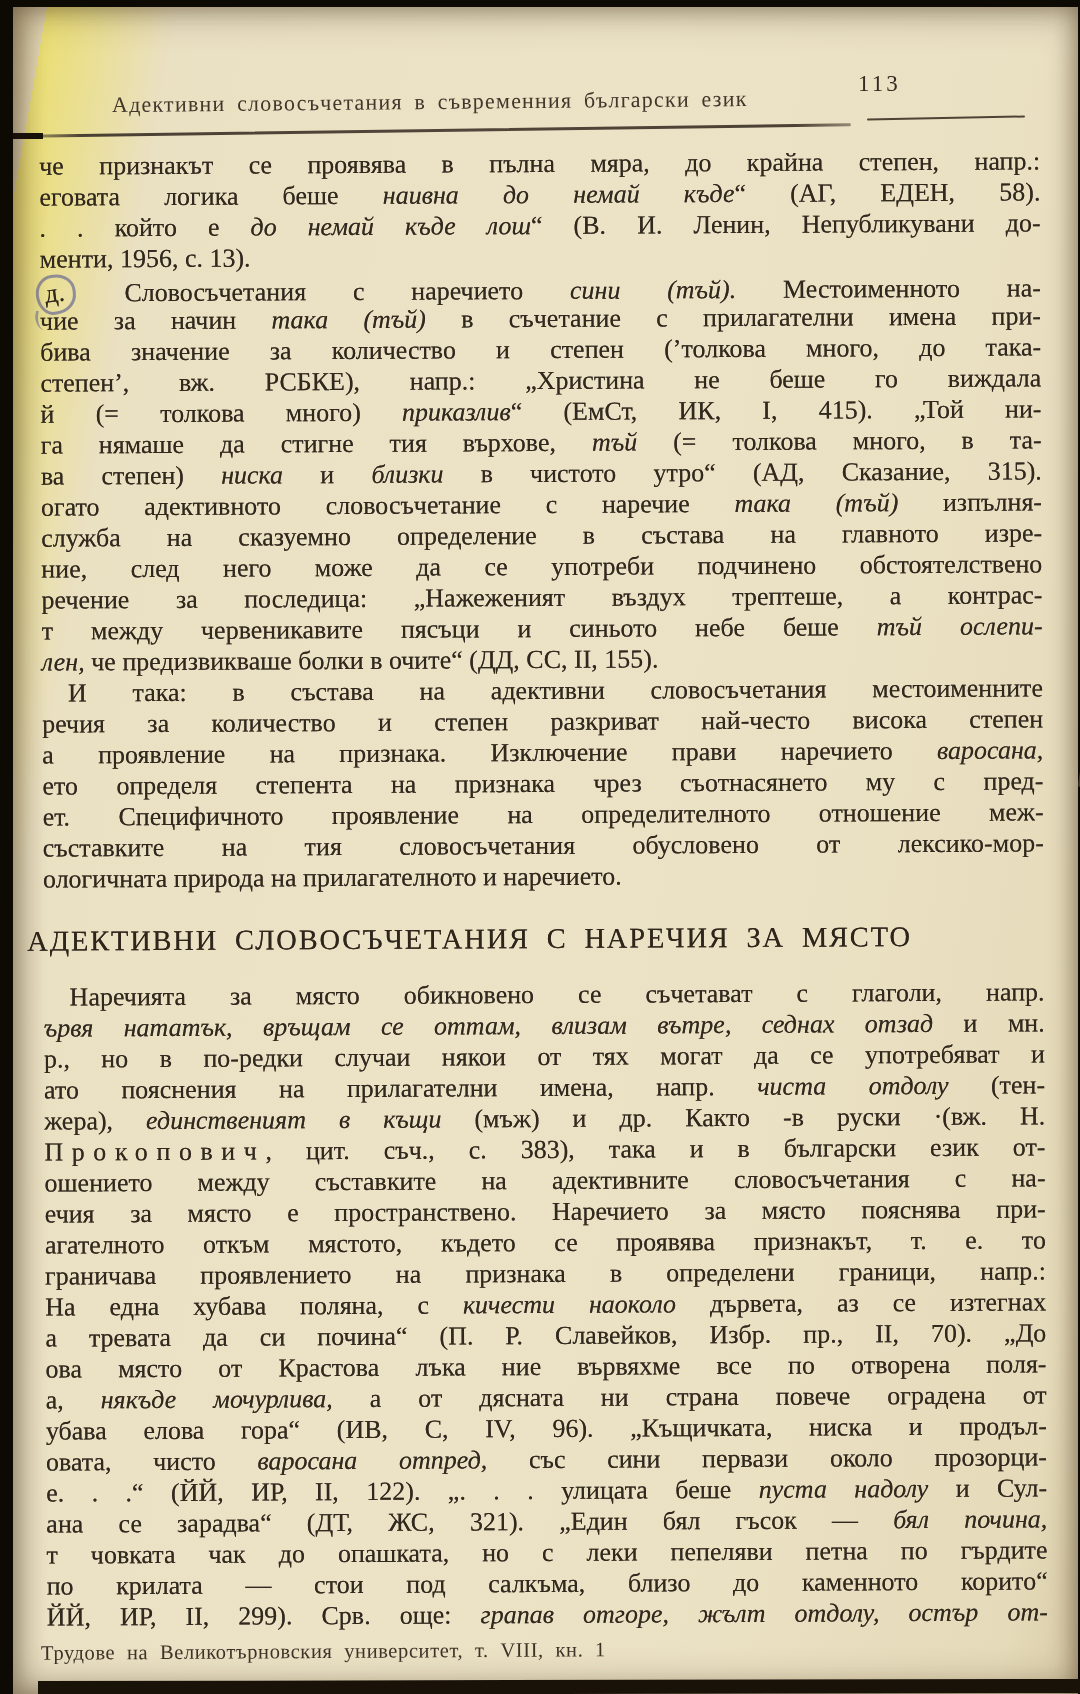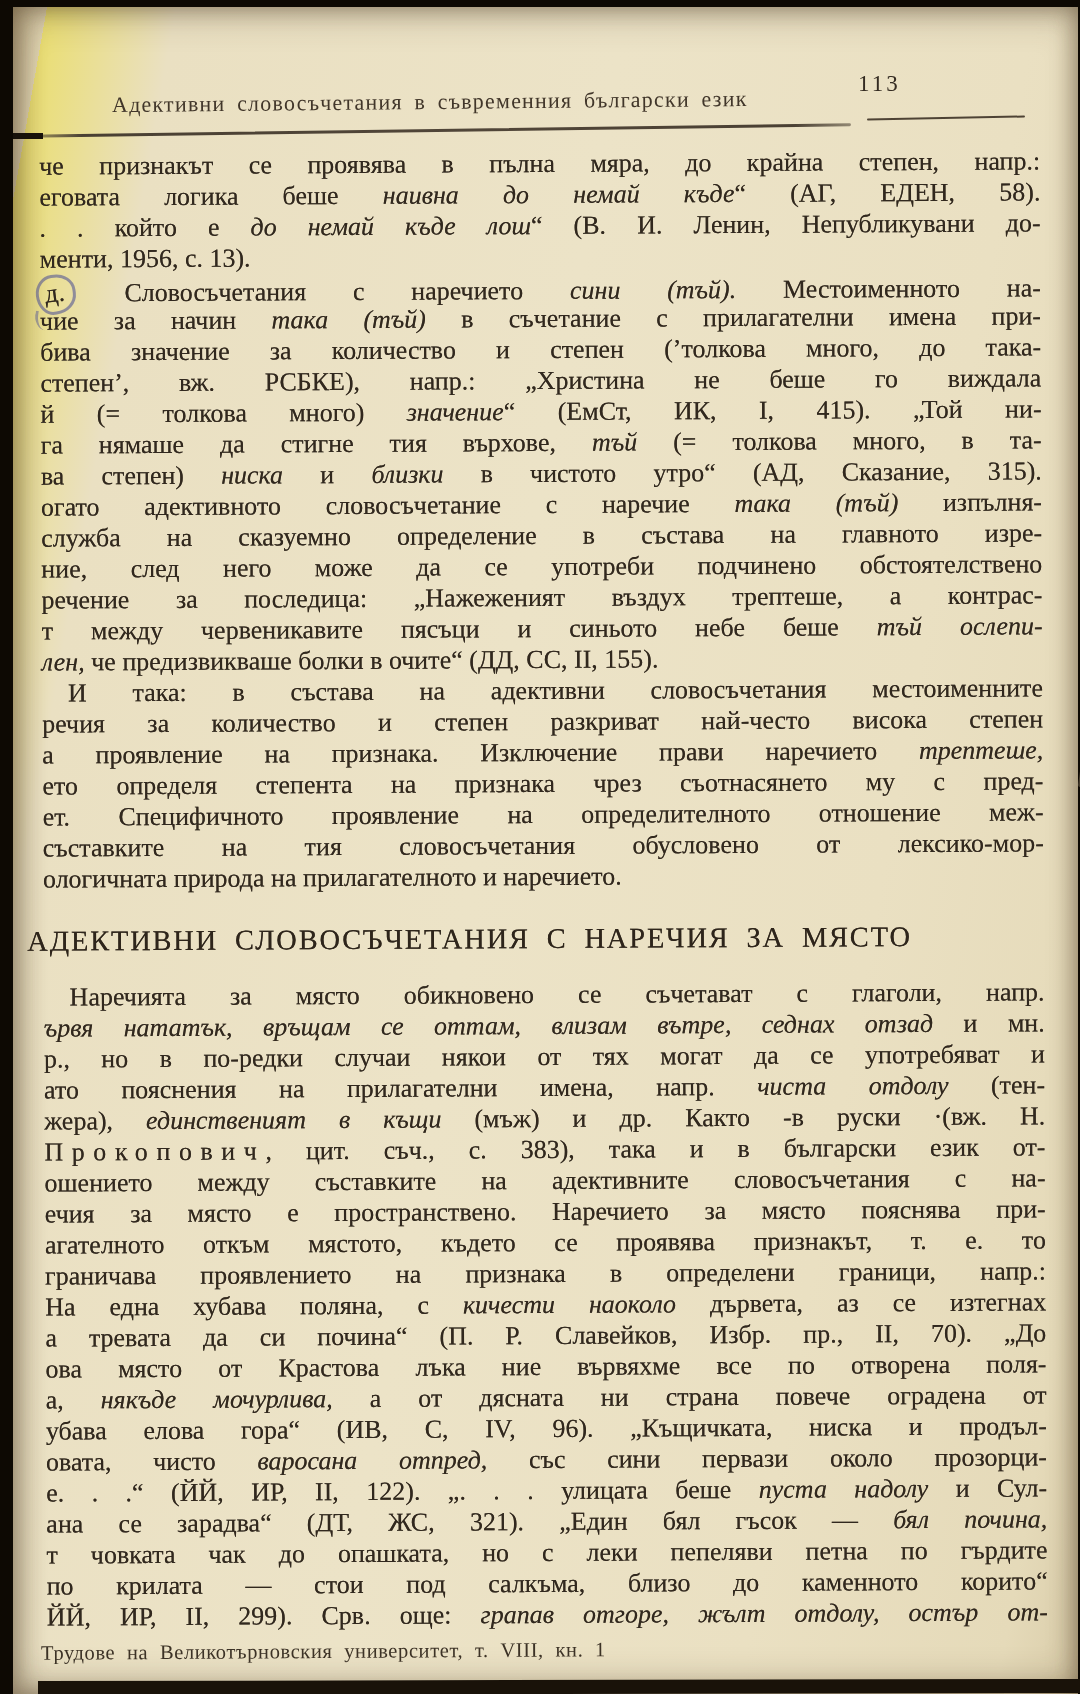--- a/index.html
+++ b/index.html
@@ -98,34 +98,34 @@
         <div class="line"><span>че признакът се проявява в пълна мяра, до крайна степен, напр.:</span></div>
         <div class="line"><span>еговата логика беше </span><span class="it">наивна до немай къде</span><span>“ (АГ, ЕДЕН, 58).</span></div>
         <div class="line"><span>. . който е </span><span class="it">до немай къде лош</span><span>“ (В. И. Ленин, Непубликувани до-</span></div>
         <div class="line nj"><span>менти, 1956, с. 13).</span></div>
       </div>
       <div class="para">
         <div class="line"><span class="circled">д.</span><span> Словосъчетания с наречието </span><span class="it">сини (тъй).</span><span> Местоименното на-</span></div>
         <div class="line"><span>чие за начин </span><span class="it">така (тъй)</span><span> в съчетание с прилагателни имена при-</span></div>
         <div class="line"><span>бива значение за количество и степен (’толкова много, до така-</span></div>
         <div class="line"><span>степен’, вж. РСБКЕ), напр.: „Христина не беше го виждала</span></div>
-        <div class="line"><span>й (= толкова много) </span><span class="it">значение</span><span>“ (ЕмСт, ИК, I, 415). „Той ни-</span></div>
+        <div class="line"><span>й (= толкова много) </span><span class="it">приказлив</span><span>“ (ЕмСт, ИК, I, 415). „Той ни-</span></div>
         <div class="line"><span>га нямаше да стигне тия върхове, </span><span class="it">тъй</span><span> (= толкова много, в та-</span></div>
         <div class="line"><span>ва степен) </span><span class="it">ниска</span><span> и </span><span class="it">близки</span><span> в чистото утро“ (АД, Сказание, 315).</span></div>
         <div class="line"><span>огато адективното словосъчетание с наречие </span><span class="it">така (тъй)</span><span> изпълня-</span></div>
         <div class="line"><span>служба на сказуемно определение в състава на главното изре-</span></div>
         <div class="line"><span>ние, след него може да се употреби подчинено обстоятелствено</span></div>
         <div class="line"><span>речение за последица: „Нажеженият въздух трептеше, а контрас-</span></div>
         <div class="line"><span>т между червеникавите пясъци и синьото небе беше </span><span class="it">тъй ослепи-</span></div>
         <div class="line nj"><span class="it">лен,</span><span> че предизвикваше болки в очите“ (ДД, СС, II, 155).</span></div>
       </div>
       <div class="para indent">
         <div class="line"><span>И така: в състава на адективни словосъчетания местоименните</span></div>
         <div class="line"><span>речия за количество и степен разкриват най-често висока степен</span></div>
-        <div class="line"><span>а проявление на признака. Изключение прави наречието </span><span class="it">трептеше,</span></div>
+        <div class="line"><span>а проявление на признака. Изключение прави наречието </span><span class="it">варосана,</span></div>
         <div class="line"><span>ето определя степента на признака чрез съотнасянето му с пред-</span></div>
         <div class="line"><span>ет. Специфичното проявление на определителното отношение меж-</span></div>
         <div class="line"><span>съставките на тия словосъчетания обусловено от лексико-мор-</span></div>
         <div class="line nj"><span>ологичната природа на прилагателното и наречието.</span></div>
       </div>
       <div class="heading">АДЕКТИВНИ СЛОВОСЪЧЕТАНИЯ С НАРЕЧИЯ ЗА МЯСТО</div>
       <div class="para indent">
         <div class="line"><span>Наречията за място обикновено се съчетават с глаголи, напр.</span></div>
         <div class="line"><span class="it">ървя нататък, връщам се оттам, влизам вътре, седнах отзад</span><span> и мн.</span></div>
         <div class="line"><span>р., но в по-редки случаи някои от тях могат да се употребяват и</span></div>

